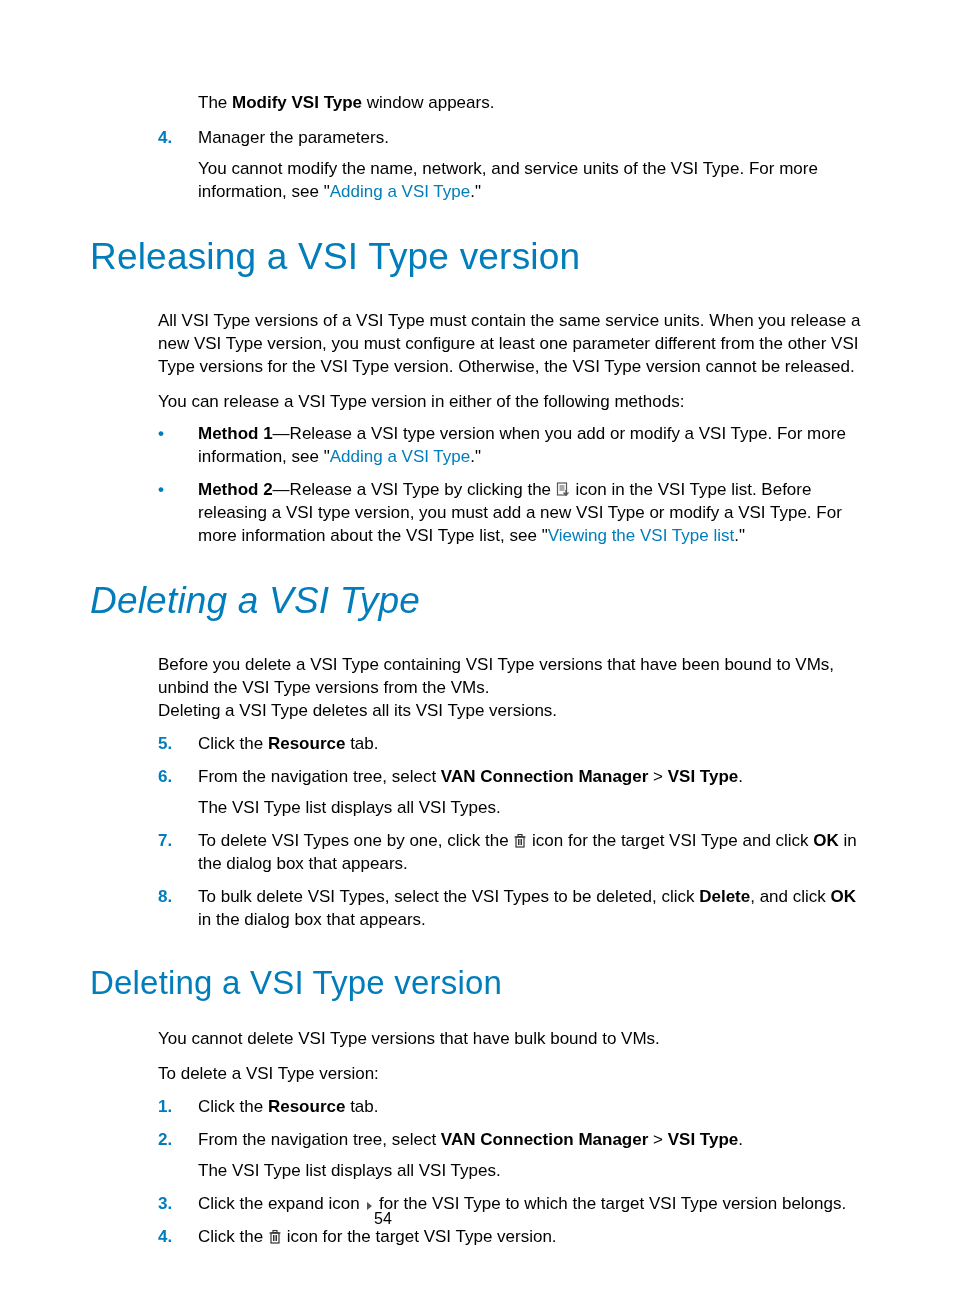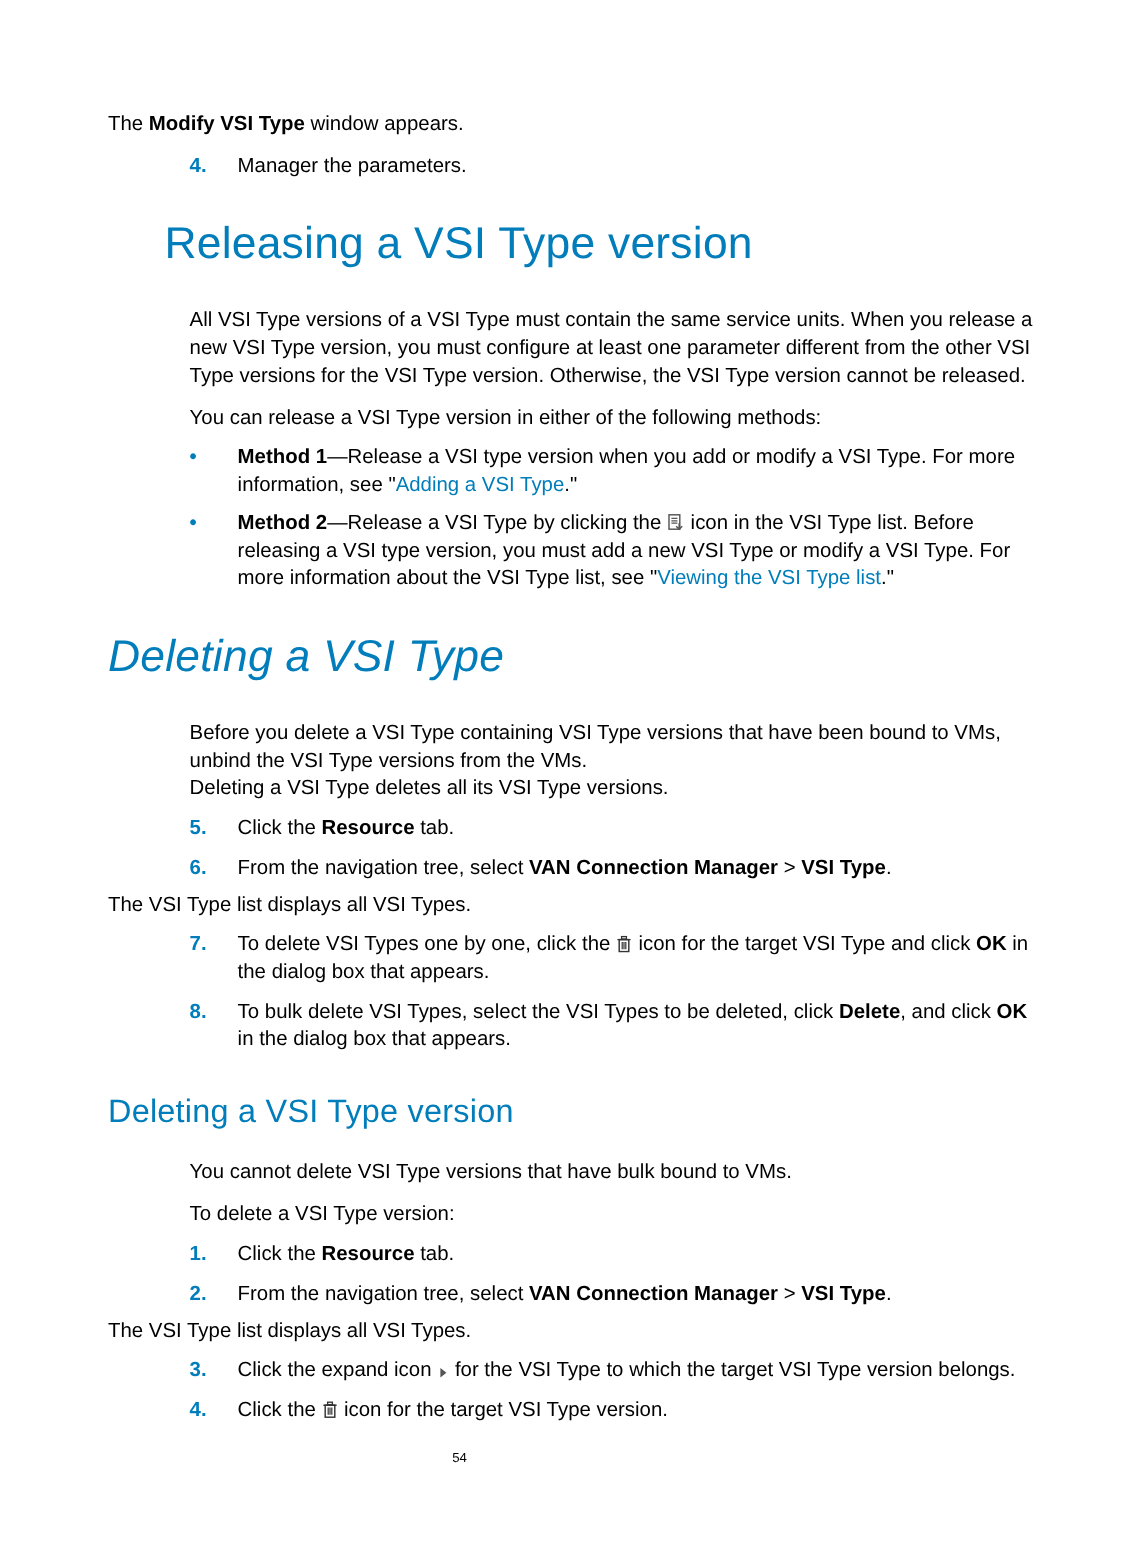--- a/index.html
+++ b/index.html
@@ -25,70 +25,73 @@
   font-family: Arial, Helvetica, sans-serif;
   font-weight: 300;
   font-size: 37px;
   color: #007dba;
   margin: 0;
   letter-spacing: 0.2px;
 }
 .h2 {
   font-family: Arial, Helvetica, sans-serif;
   font-weight: 400;
-  font-size: 27px;
+  font-size: 33px;
   color: #007dba;
   margin: 0;
   letter-spacing: 0.2px;
 }
 a.link { color: #007dba; text-decoration: none; }
 .bold { font-weight: bold; }
 .row {
   display: flex;
   align-items: flex-start;
 }
 .num-col {
   width: 40px;
   flex-shrink: 0;
 }
 .txt-col {
   flex: 1;
 }
 
 .indent1 { margin-left: 68px; }
-.indent2 { }
+.indent2 { margin-left: 108px; }
 
 svg.icon { vertical-align: -2px; }
 
 .pagenum {
   position: absolute;
   width: 766px;
   top: 1208px;
   text-align: center;
-  font-size: 11px;
+  font-size: 16px;
   color: #000;
 }
 </style>
 </head>
 <body>
 
 <div class="page">
 
   <div class="indent2">
     <span>The </span><span class="bold">Modify VSI Type</span><span> window appears.</span>
   </div>
 
   <div class="row indent1" style="margin-top:12px;">
     <div class="num-col"><span class="marker">4.</span></div>
     <div class="txt-col">
       <div>Manager the parameters.</div>
     </div>
   </div>
-
-  <div class="h1" style="margin-top:28px;margin-left:47px;">Releasing a VSI Type version</div>
+  <div class="indent2" style="margin-top:8px;">
+    <span>You cannot modify the name, network, and service units of the VSI Type. For more information, see "</span><a class="link">Adding a VSI Type</a><span>."</span>
+  </div>
+
+  <div class="h1" style="margin-top:28px;">Releasing a VSI Type version</div>
 
   <div class="indent1" style="margin-top:28px;">All VSI Type versions of a VSI Type must contain the same service units. When you release a new VSI Type version, you must configure at least one parameter different from the other VSI Type versions for the VSI Type version. Otherwise, the VSI Type version cannot be released.</div>
   <div class="indent1" style="margin-top:12px;">You can release a VSI Type version in either of the following methods:</div>
 
   <div class="row indent1" style="margin-top:10px;">
     <div class="num-col" style="width:40px;"><span class="bullet">•</span></div>
     <div class="txt-col">
       <span class="bold">Method 1</span><span>—Release a VSI type version when you add or modify a VSI Type. For more information, see "</span><a class="link">Adding a VSI Type</a><span>."</span>
     </div>
   </div>

